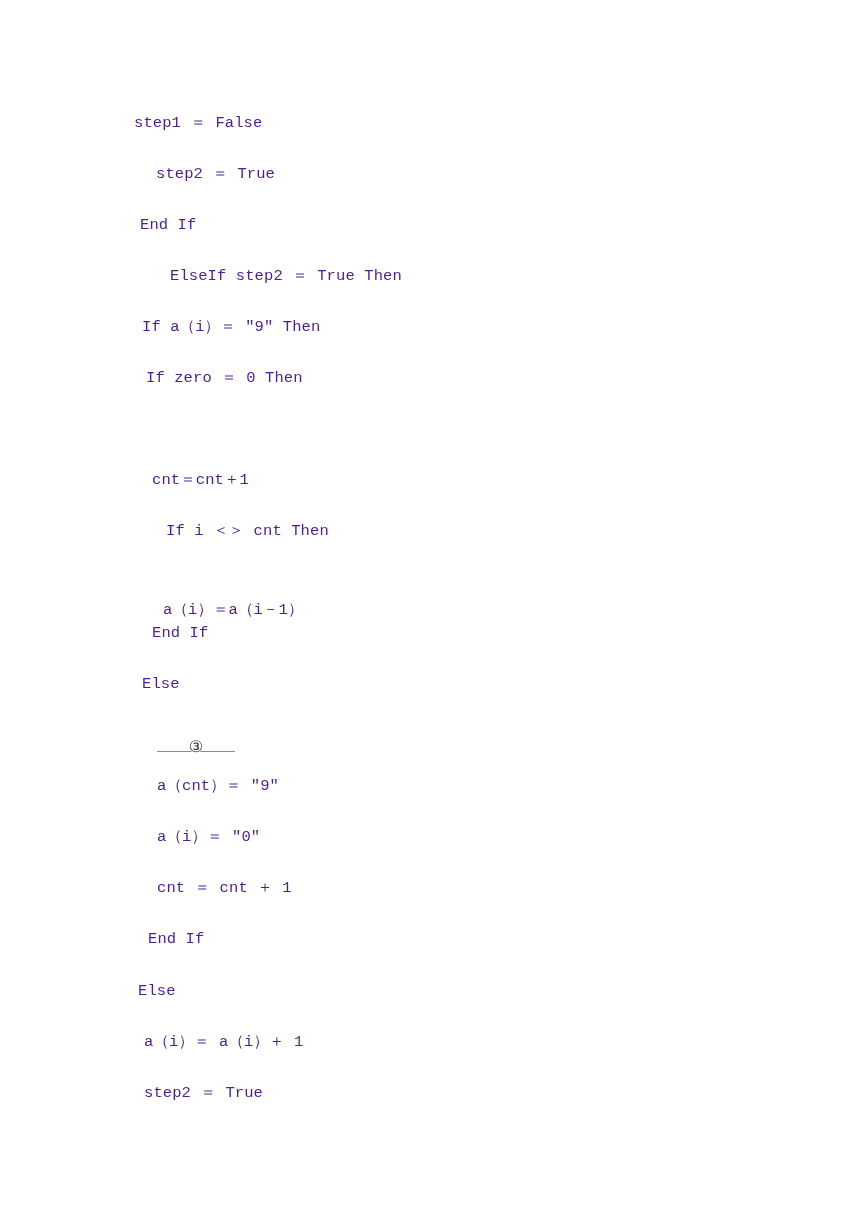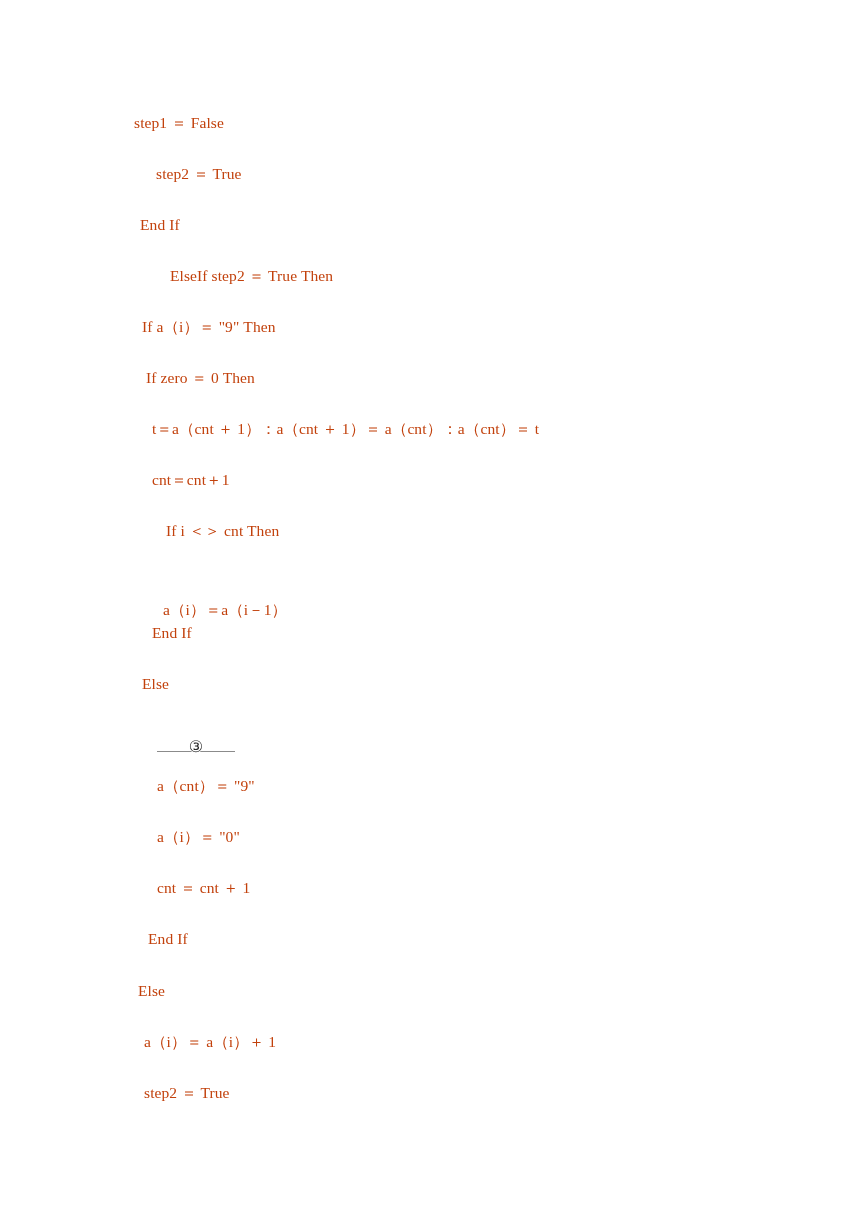--- a/index.html
+++ b/index.html
@@ -35,21 +35,22 @@
     width: 860px;
     height: 1216px;
   }
 
   .code-line {
     position: absolute;
     white-space: pre;
     font-size: 15.5px;
     line-height: 20px;
     letter-spacing: 0.1px;
-    color: #c2410c;
+    color: #4c1d95;
+    font-family: Liberation Mono, monospace;
   }
 
   
   .blank-slot {
     position: absolute;
     width: 78px;
     height: 34px;
   }
   .blank-slot .rule {
     position: absolute;
@@ -79,21 +80,20 @@
 
 <div id="page">
   <div id="code-listing">
 
     <div class="code-line" style="left: 134px; top: 113px;">step1 ＝ False</div>
     <div class="code-line" style="left: 156px; top: 164px;">step2 ＝ True</div>
     <div class="code-line" style="left: 140px; top: 215px;">End If</div>
     <div class="code-line" style="left: 134px; top: 266px; margin-left: 36px;">ElseIf step2 ＝ True Then</div>
     <div class="code-line" style="left: 142px; top: 317px;">If a（i）＝ "9" Then</div>
     <div class="code-line" style="left: 146px; top: 368px;">If zero ＝ 0 Then</div>
-    <div class="code-line" style="left: 152px; top: 419px;">t＝a（cnt ＋ 1）：a（cnt ＋ 1）＝ a（cnt）：a（cnt）＝ t</div>
     <div class="code-line" style="left: 152px; top: 470px;">cnt＝cnt＋1</div>
     <div class="code-line" style="left: 157px; top: 521px; margin-left: 9px;">If i ＜＞ cnt Then</div>
     <div class="code-line" style="left: 163px; top: 572px; margin-top: 28px;">a（i）＝a（i－1）</div>
     <div class="code-line" style="left: 152px; top: 623px;">End If</div>
     <div class="code-line" style="left: 142px; top: 674px;">Else</div>
 
     <div class="blank-slot" style="left: 157px; top: 718px;">
       <span class="rule"></span>
       <span class="circled-number">③</span>
     </div>

